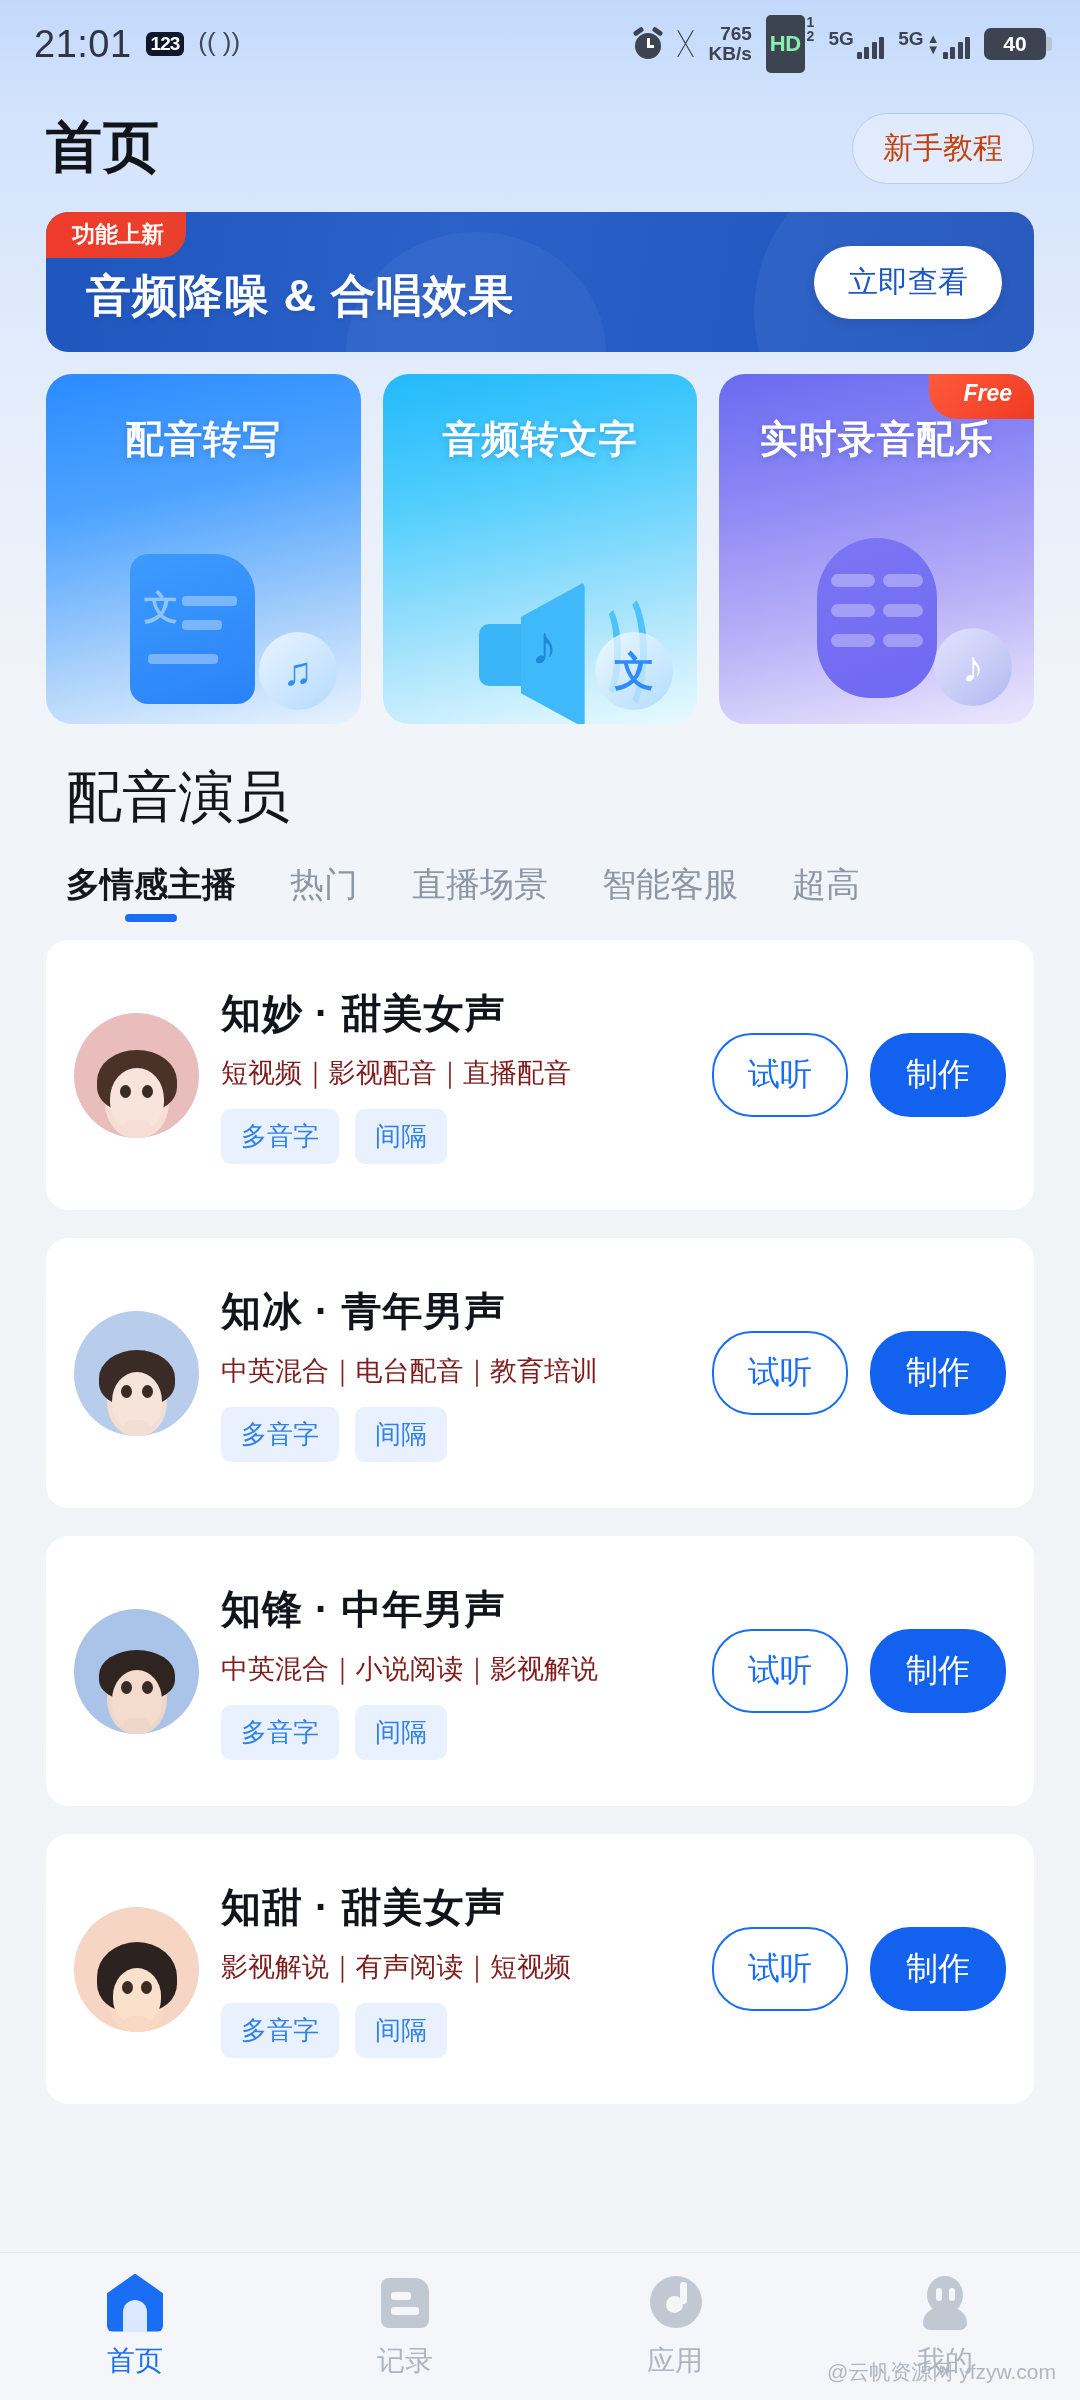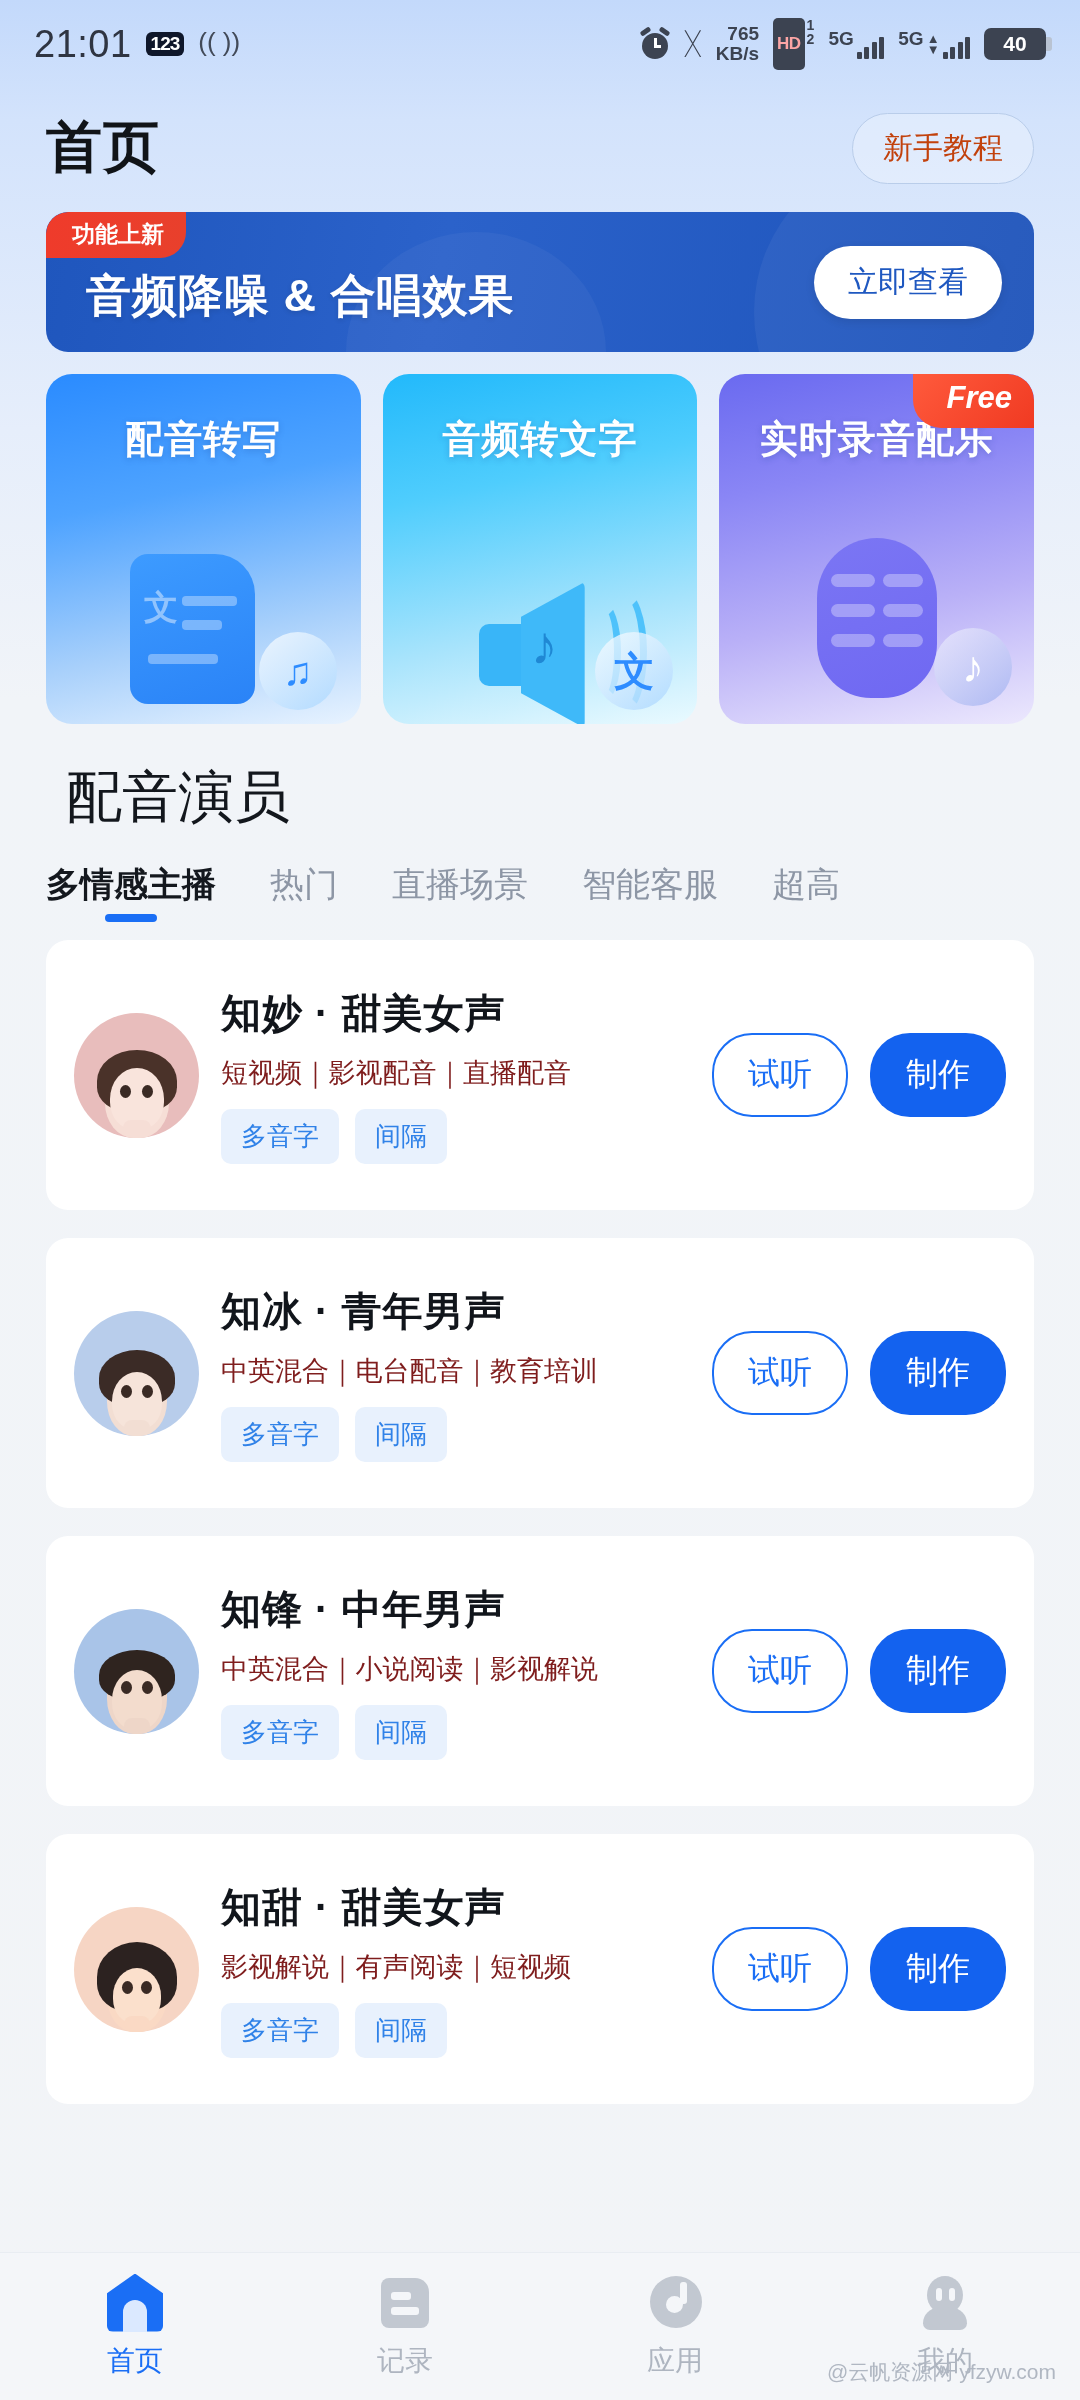--- a/index.html
+++ b/index.html
@@ -32,21 +32,21 @@
   .alarm-ic { width:30px; height:30px; position:relative; }
   .alarm-ic .body { position:absolute; left:2px; top:4px; width:26px; height:26px; border-radius:50%; background:#3c4351; }
   .alarm-ic .bellL, .alarm-ic .bellR { position:absolute; top:0px; width:11px; height:5px; background:#3c4351; border-radius:2px; }
   .alarm-ic .bellL { left:0; transform:rotate(-35deg); }
   .alarm-ic .bellR { right:0; transform:rotate(35deg); }
   .alarm-ic .hand { position:absolute; left:14px; top:9px; width:3px; height:9px; background:#fff; }
   .alarm-ic .hand2 { position:absolute; left:14px; top:16px; width:7px; height:3px; background:#fff; }
   .bt-ic { font-size:30px; line-height:1; color:#3c4351; }
   .speed { font-size:19px; line-height:1.05; text-align:right; font-weight:600; color:#3c4351;}
   .hd-box { display:flex; align-items:flex-start; gap:2px; }
-  .hd-tag { background:#3c4351; color:#fca5a5; font-size:17px; font-weight:800; padding:16px 4px; border-radius:5px; letter-spacing:-.5px;}
+  .hd-tag { background:#3c4351; color:#86efac; font-size:22px; font-weight:800; padding:16px 4px; border-radius:5px; letter-spacing:-.5px;}
   .hd-sub { font-size:14px; font-weight:700; line-height:1.0; color:#3c4351; }
   .sig { display:flex; align-items:flex-end; gap:3px; height:30px; }
   .sig-label { font-size:19px; font-weight:700; color:#3c4351; line-height:1; align-self:flex-start;}
   .bars { display:flex; align-items:flex-end; gap:2.5px; }
   .bars i { width:5px; background:#3c4351; border-radius:1px; display:block; }
   .bars i:nth-child(1){height:7px;} .bars i:nth-child(2){height:12px;}
   .bars i:nth-child(3){height:17px;} .bars i:nth-child(4){height:22px;}
   .updown { font-size:13px; line-height:.85; color:#3c4351; align-self:center; }
   .batt { position:relative; width:62px; height:32px; background:#3c4351; border-radius:7px;
           display:flex; align-items:center; justify-content:center; }
@@ -109,21 +109,21 @@
   .fcard.c1 { background: linear-gradient(168deg,#2a8bff 0%, #4ea3ff 35%, #a8d0fb 72%, #e8f3ff 100%); }
   .fcard.c2 { background: linear-gradient(168deg,#22b9fb 0%, #4fcdfd 32%, #a9e4fc 70%, #eafaff 100%); }
   .fcard.c3 { background: linear-gradient(168deg,#6a6af0 0%, #8a86f5 30%, #b9b0f7 65%, #ece8fd 100%); }
   .fcard .ftitle {
     margin-top:40px; color:#fff; font-size:38px; font-weight:700;
     letter-spacing:1px; text-shadow:0 2px 6px rgba(20,60,140,.25); white-space:nowrap;
   }
   .free-badge {
     position:absolute; right:0; top:0;
     background: linear-gradient(135deg,#ff5a3c,#f03a22);
-    color:#fff; font-size:31px; font-weight:700; font-style:italic;
+    color:#fff; font-size:23px; font-weight:700; font-style:italic;
     padding:6px 22px 12px 34px; border-radius:0 26px 0 28px;
   }
   .fart { position:absolute; bottom:8px; width:100%; height:180px; }
 
   
   .doc { position:absolute; left:84px; bottom:12px; width:125px; height:150px;
          background:linear-gradient(160deg,#3d9bff,#2a83f7); border-radius:18px 40px 18px 18px; }
   .doc .ln { position:absolute; background:rgba(255,255,255,.35); border-radius:4px; height:10px; }
   .doc .l1 { left:52px; top:42px; width:55px; }
   .doc .l2 { left:52px; top:66px; width:40px; }
@@ -157,21 +157,21 @@
   .mic .b5 {left:14px; top:96px; width:44px;} .mic .b6 {left:66px; top:96px; width:40px;}
   .notebadge { position:absolute; right:22px; bottom:10px; width:78px; height:78px; border-radius:50%;
                background:linear-gradient(145deg,rgba(255,255,255,.55),rgba(160,175,240,.8));
                display:flex; align-items:center; justify-content:center; }
   .notebadge .gl { color:#fff; font-size:44px; line-height:1; }
 
   
   .section-title { font-size:56px; font-weight:400; color:#13171d; padding: 36px 46px 0 46px; margin-left: 20px; }
   .tabs { display:flex; gap:54px; padding: 26px 46px 0 46px; overflow:hidden; white-space:nowrap; }
   .tab { font-size:34px; color:#8d96a5; position:relative; padding-bottom:16px; }
-  .tab.active { color:#14181e; font-weight:700; }
+  .tab.active { color:#14181e; font-weight:700;margin-left:20px; }
   .tab.active::after {
     content:''; position:absolute; left:50%; transform:translateX(-50%); bottom:2px;
     width:52px; height:8px; border-radius:5px; background:#1a6ef5;
   }
 
   
   .list { padding: 16px 46px 0 46px; }
   .actor {
     position:relative; background:#fff; border-radius:22px; height:270px;
     margin-bottom:28px; display:flex; align-items:center; padding: 0 28px;

